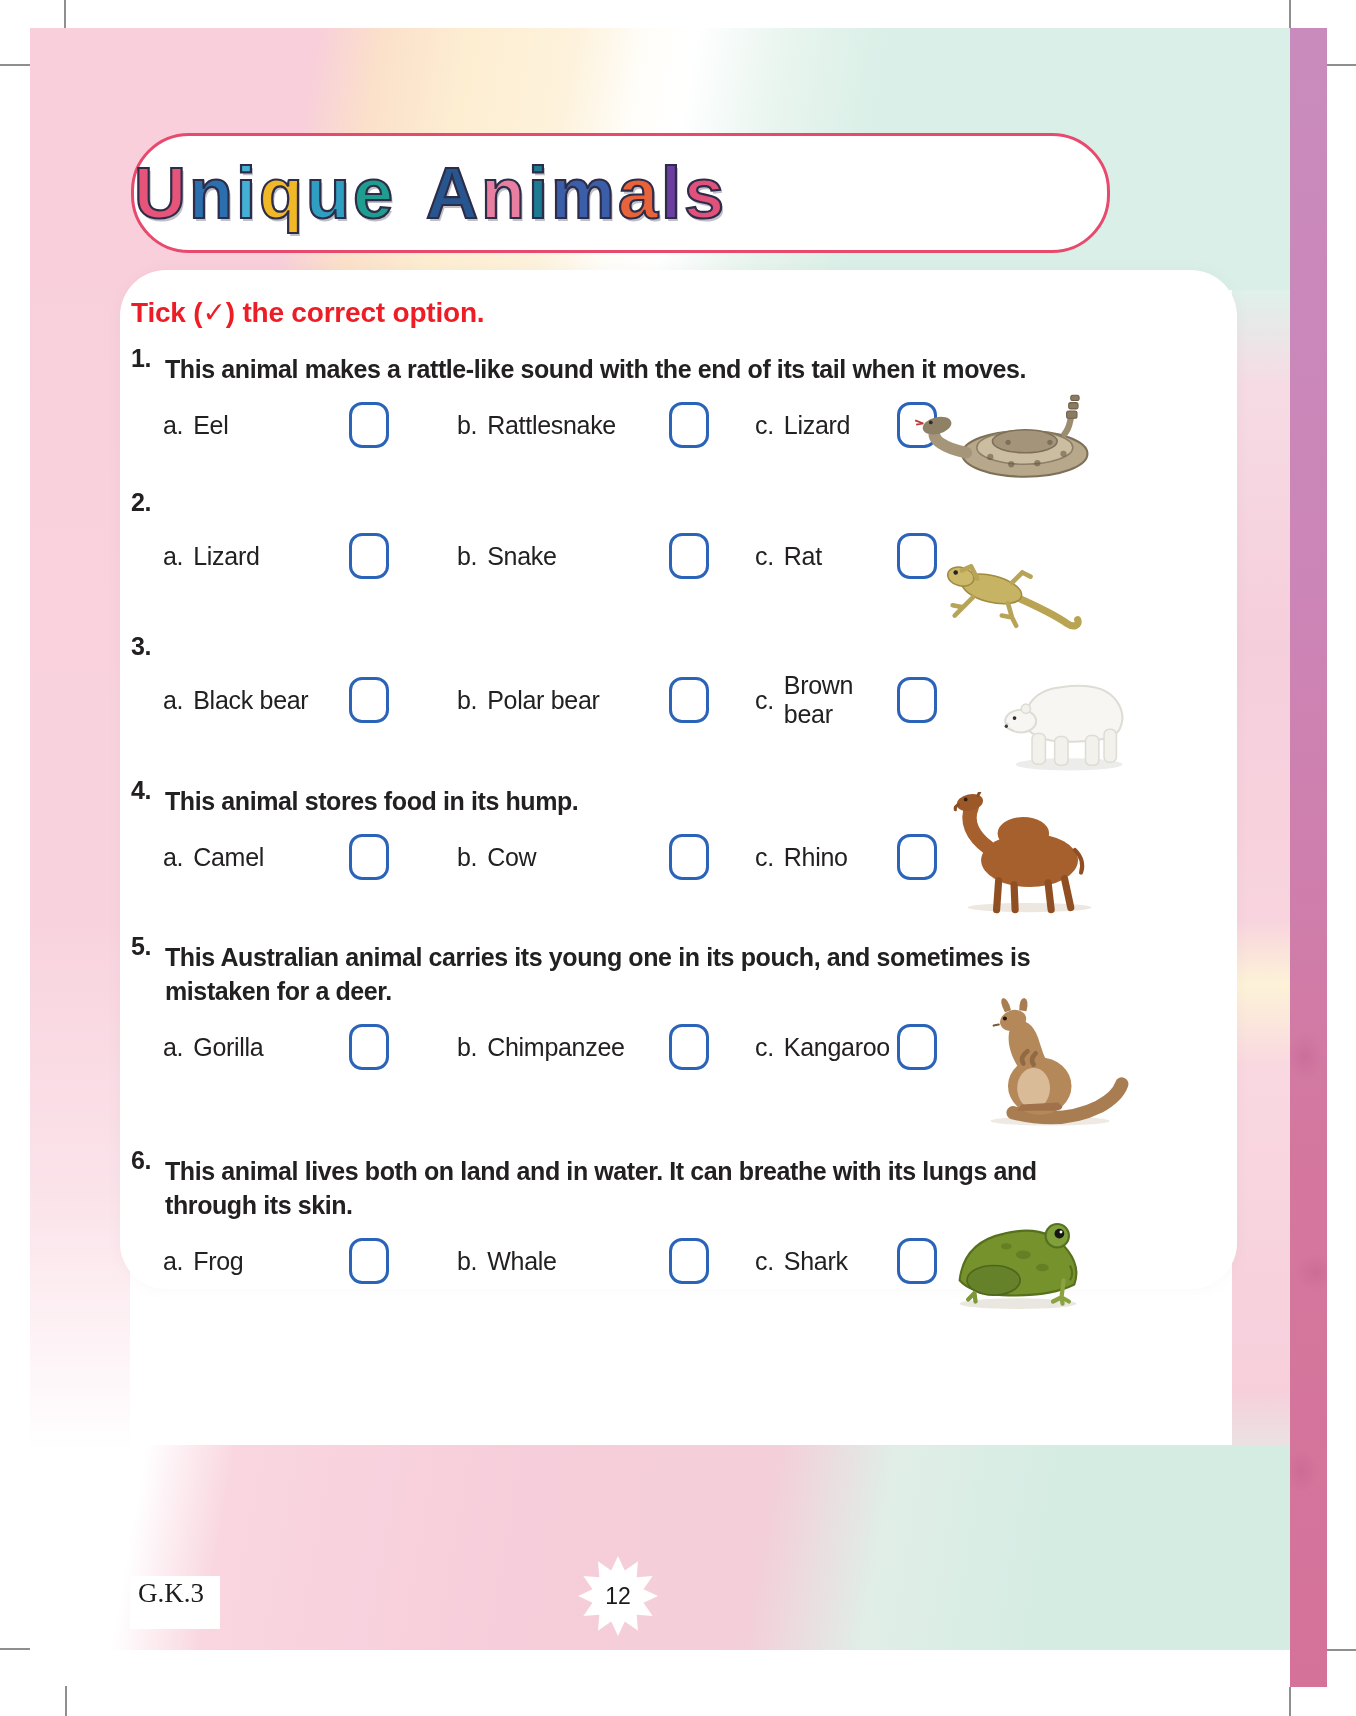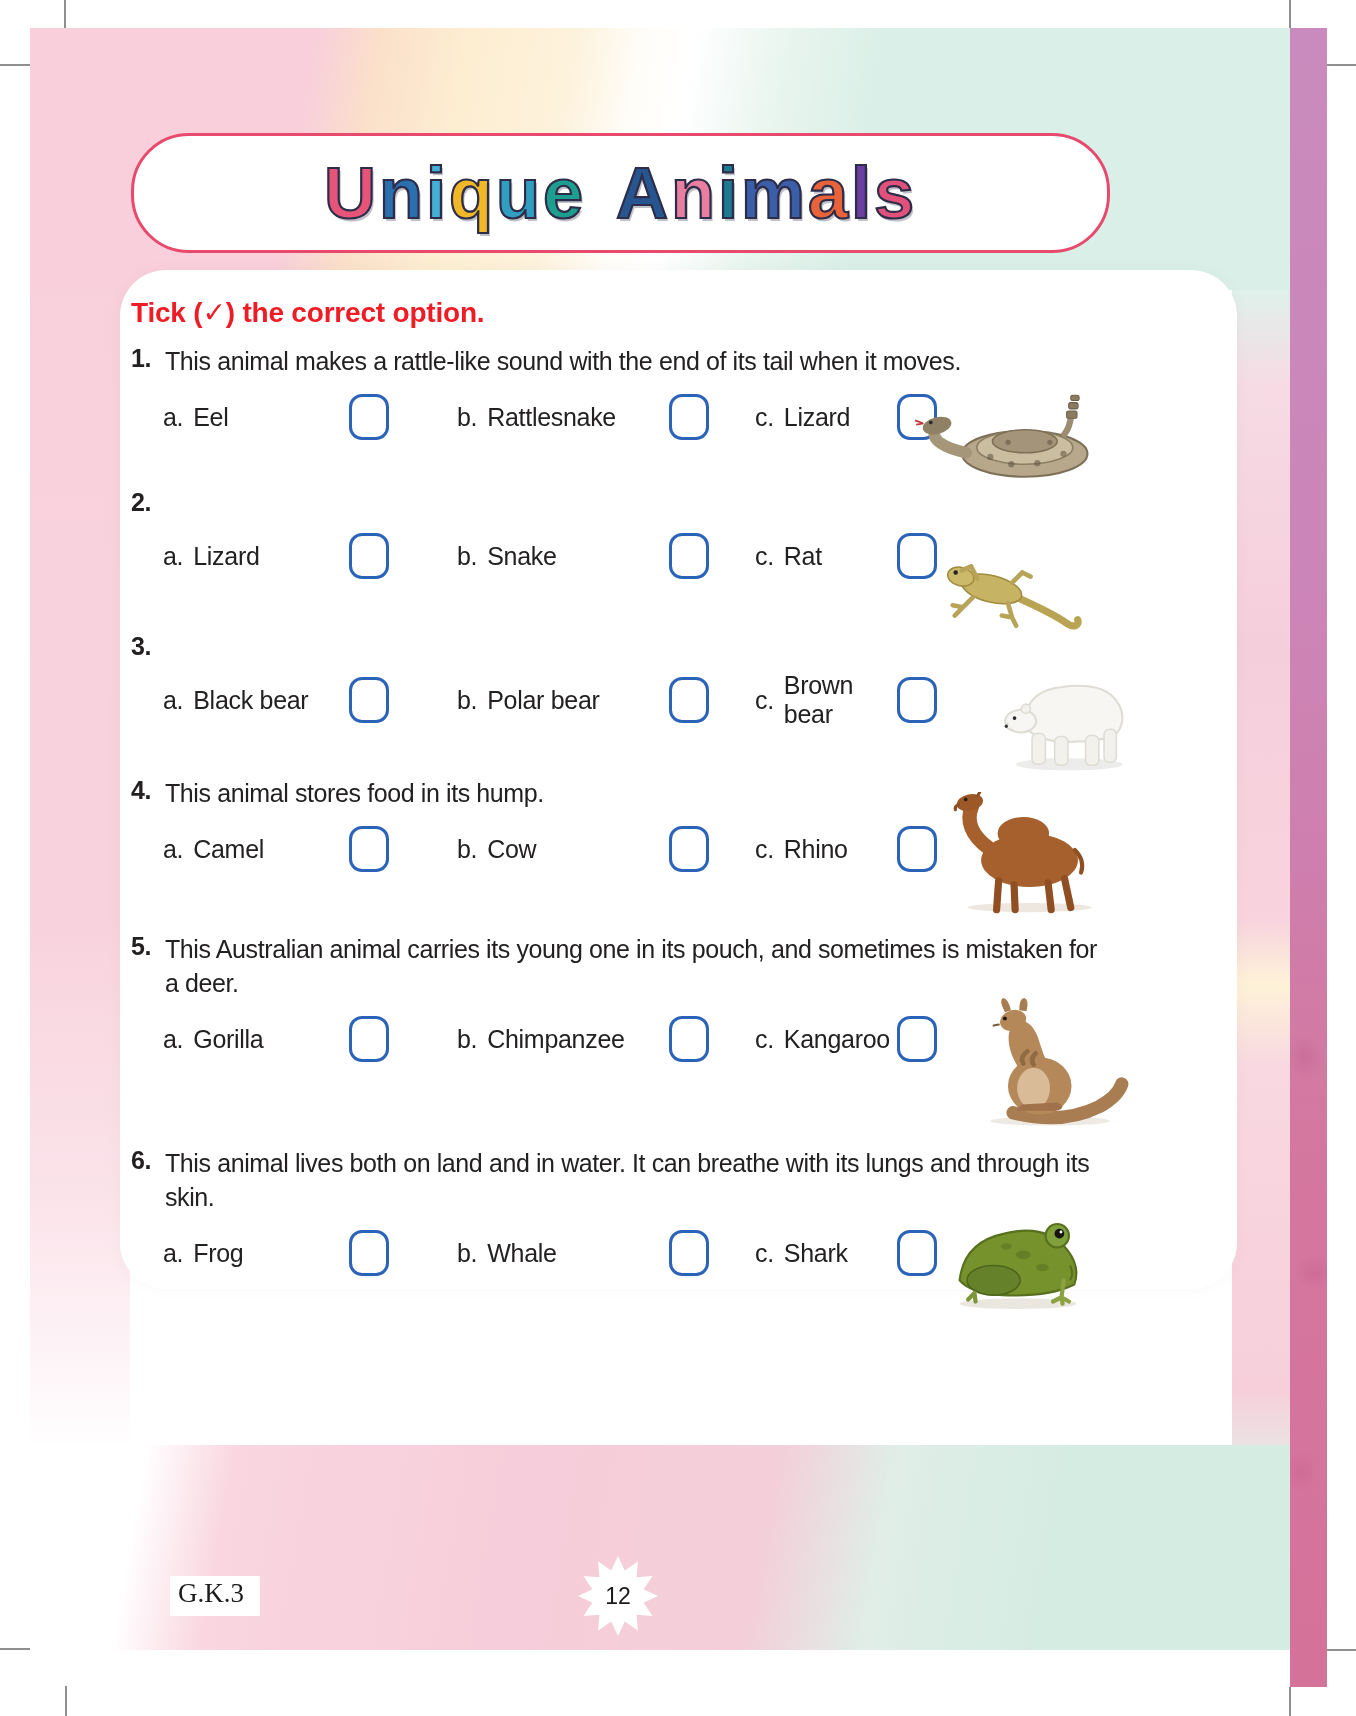--- a/index.html
+++ b/index.html
@@ -31,55 +31,55 @@
   
   .sideband{position:absolute;left:1290px;top:28px;width:37px;height:1659px;
     background:
       radial-gradient(26px 34px at 40% 62%,rgba(164,62,115,.18),transparent 70%),
       radial-gradient(30px 26px at 70% 75%,rgba(164,62,115,.16),transparent 70%),
       radial-gradient(24px 30px at 30% 87%,rgba(164,62,115,.15),transparent 70%),
       linear-gradient(180deg,#c98bbd 0%,#cc85b7 34%,#cf7eac 52%,#d4779e 68%,#d5729a 100%);}
 
   
   .title-box{position:absolute;left:101px;top:105px;width:973px;height:114px;background:#ffffff;
-    border:3px solid #e84a6e;border-radius:58px;display:flex;align-items:center;justify-content:center;}
+    border:3px solid #e84a6e;border-radius:58px;display:flex;align-items:center;justify-content:flex-start;}
   .title-letters{font-weight:bold;font-size:72px;letter-spacing:3px;line-height:1;
     -webkit-text-stroke:2.2px #2d2d49;text-shadow:2px 3px 0 rgba(45,45,73,.30);}
   .title-letters span{display:inline-block;}
   .title-letters span.sp{width:30px;}
 
   
   .panel{position:absolute;left:90px;top:242px;width:1117px;height:1019px;background:#ffffff;
     border-radius:46px;box-shadow:0 0 18px rgba(0,0,0,.03);}
   .heading{position:absolute;left:11px;top:26px;font-size:28px;font-weight:bold;color:#ee1c25;letter-spacing:-.2px;}
 
   .question{position:absolute;left:11px;right:18px;}
   .q1{top:74px;} .q2{top:218px;} .q3{top:362px;} .q4{top:506px;} .q5{top:662px;} .q6{top:876px;}
   .qline{display:flex;align-items:flex-start;color:#232022;}
   .qnum{font-size:25px;font-weight:bold;width:34px;flex:0 0 34px;letter-spacing:-.4px;}
-  .qtext{font-size:25px;font-weight:normal;letter-spacing:-.4px;line-height:34px;max-width:945px;}
+  .qtext{font-size:25px;font-weight:bold;letter-spacing:-.4px;line-height:34px;max-width:945px;margin-top:8px;}
   .options{position:relative;height:46px;margin-top:16px;}
   .opt{position:absolute;display:flex;align-items:center;height:46px;color:#232022;}
   .opt .letter{font-size:25px;letter-spacing:-.3px;margin-right:10px;}
   .opt .lbl{font-size:25px;letter-spacing:-.3px;}
   .opt-a{left:32px;width:226px;} .opt-b{left:326px;width:252px;} .opt-c{left:624px;width:182px;}
   .cb{margin-left:auto;width:34px;height:40px;border:3px solid #2b63b8;border-radius:13px;background:#ffffff;flex:0 0 34px;}
 
   
   .animal{position:absolute;}
   .img-snake{left:790px;top:118px;width:192px;height:94px;}
   .img-gecko{left:812px;top:282px;width:154px;height:82px;}
   .img-bear{left:875px;top:390px;width:144px;height:114px;}
   .img-camel{left:788px;top:522px;width:206px;height:122px;}
   .img-kangaroo{left:848px;top:726px;width:164px;height:132px;}
   .img-frog{left:818px;top:936px;width:160px;height:104px;}
 
   
-  .book-label{position:absolute;left:100px;top:1548px;background:#ffffff;padding:2px 16px 7px 8px;
-    font-family:"Liberation Serif","DejaVu Serif",serif;font-size:27px;color:#1c1c1c;margin-left:40px;}
+  .book-label{position:absolute;left:100px;top:1548px;background:#ffffff;padding:2px 16px 20px 8px;
+    font-family:"Liberation Serif","DejaVu Serif",serif;font-size:27px;color:#1c1c1c;}
   .page-badge{position:absolute;left:548px;top:1528px;width:80px;height:80px;}
   .burst{position:absolute;inset:0;background:#ffffff;filter:drop-shadow(0 0 2px rgba(0,0,0,.12));
     clip-path:polygon(100% 50%,81.9% 58.5%,93.3% 75%,73.3% 73.3%,75% 93.3%,58.5% 81.9%,50% 100%,41.5% 81.9%,25% 93.3%,26.7% 73.3%,6.7% 75%,18.1% 58.5%,0% 50%,18.1% 41.5%,6.7% 25%,26.7% 26.7%,25% 6.7%,41.5% 18.1%,50% 0%,58.5% 18.1%,75% 6.7%,73.3% 26.7%,93.3% 25%,81.9% 41.5%);}
   .page-num{position:absolute;inset:0;display:flex;align-items:center;justify-content:center;
     font-size:23px;font-weight:normal;color:#1a1a1a;}
 </style>
 </head>
 <body>
 
 <div class="canvas">

